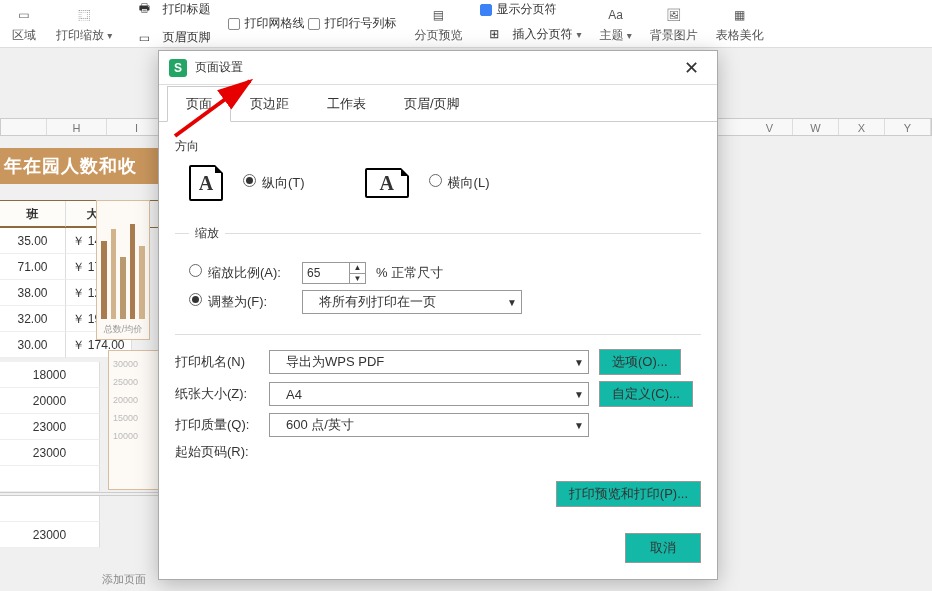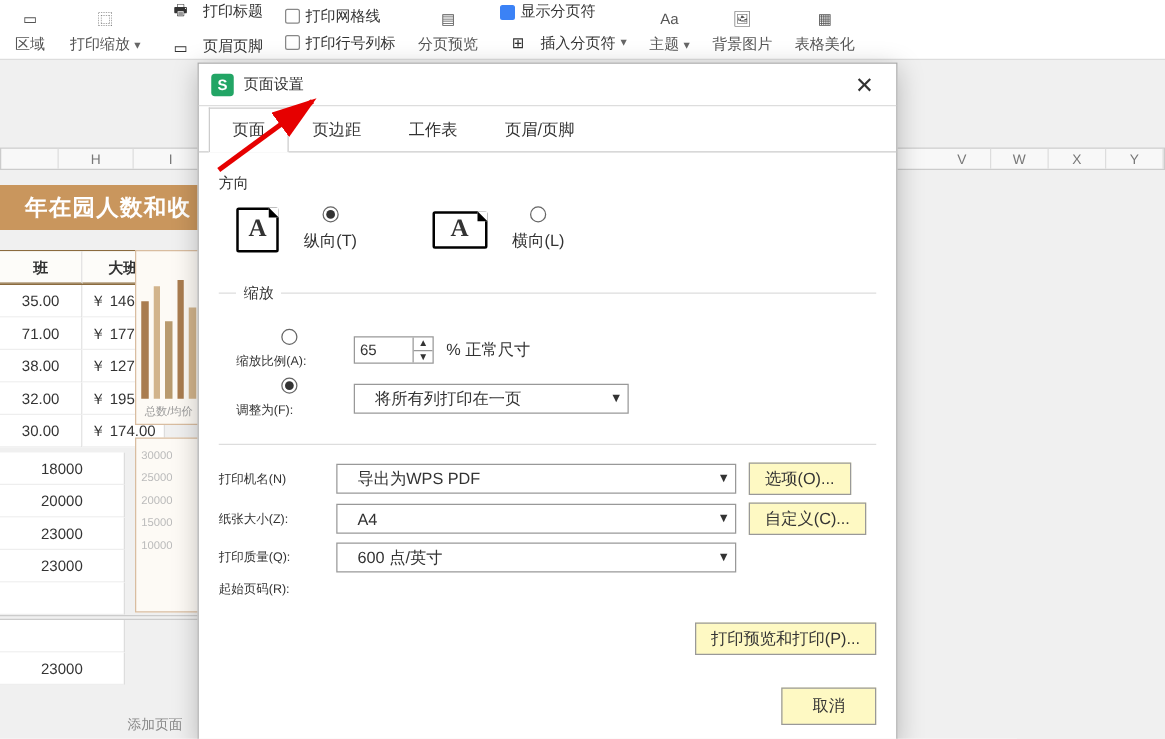--- a/index.html
+++ b/index.html
@@ -12,32 +12,32 @@
   .rib-check { display:flex; align-items:center; gap:4px; font-size:12px; }
   .rib-check .box { width:12px; height:12px; border:1px solid #888; border-radius:2px; display:inline-block; }
   .rib-check .box.on { background:#3b82f6; border-color:#3b82f6; }
   .rib-drop { font-size:10px; color:#666; }
 
   
   .sheet-cols { position:absolute; top:118px; left:0; right:0; height:18px; display:flex; border:1px solid #ccc; background:#f8f8f8; }
   .sheet-col { flex:0 0 46px; border-right:1px solid #ddd; text-align:center; font-size:11px; color:#777; line-height:18px; }
   .sheet-col.wide { flex:0 0 60px; }
 
-  .title-bar { position:absolute; top:148px; left:0; height:36px; width:160px; background:#c9965d; color:#fff; font-weight:bold; font-size:18px; display:flex; align-items:center; padding-left:20px; letter-spacing:1px; }
+  .title-bar { position:absolute; top:148px; left:0; height:36px; width:160px; background:#c9965d; color:#fff; font-weight:bold; font-size:18px; display:flex; align-items:center; padding-left:4px; letter-spacing:1px; }
 
   .data-region { position:absolute; left:0; top:200px; width:160px; }
   .hdr-row, .cell-row { display:flex; }
   .hdr-row { border-top:1px solid #8b6b3e; border-bottom:1px solid #8b6b3e; }
   .cell { height:26px; line-height:26px; text-align:center; font-size:12px; border-right:1px solid #ddd; border-bottom:1px solid #eee; background:#fff; }
   .hdr-row .cell { font-weight:bold; background:#fdfcf9; border-bottom:1px solid #8b6b3e; }
   .c-b { width:66px; }
   .c-c { width:66px;text-align:center; }
   .c-single { width:100px; }
 
-  .chart1 { position:absolute; left:108px; top:200px; width:54px; height:140px; border:1px solid #d9bda0; display:flex; align-items:flex-end; justify-content:center; gap:4px; padding:6px 4px 20px; background:#fdfaf5; }
+  .chart1 { position:absolute; left:96px; top:200px; width:54px; height:140px; border:1px solid #d9bda0; display:flex; align-items:flex-end; justify-content:center; gap:4px; padding:6px 4px 20px; background:#fdfaf5; }
   .chart1 .bar { width:8px; background:#a97c4f; }
   .chart1 .bar.b2 { background:#d2b48c; }
   .chart1 .bar.b3 { background:#b89a6e; }
   .chart1 .caption { position:absolute; bottom:3px; font-size:9px; color:#999; }
   .chart2 { position:absolute; left:108px; top:350px; width:54px; height:140px; border:1px solid #d9bda0; background:#fdfaf5; font-size:9px; color:#bbb; padding:8px 4px; }
   .chart2 .yl { height:18px; }
 
   .addpage { position:absolute; left:102px; top:572px; font-size:11px; color:#888; }
 
   
@@ -50,39 +50,39 @@
   .tab.active { border:1px solid #ccc; border-bottom:1px solid #fff; background:#fff;font-family:Liberation Serif, serif; }
   .dlg-body { padding:10px 16px 16px; }
   .group-label { font-size:12px; color:#333; margin:6px 0 4px; }
   fieldset.grp { border:none; border-top:1px solid #ddd; margin:18px 0 8px; padding:14px 0 0 14px; }
   fieldset.grp legend { padding:0 6px; font-size:12px; }
 
   .orient-row { display:flex; align-items:center; gap:20px; padding:6px 0 6px 14px; }
   .page-ico { width:34px; height:36px; border:2px solid #000; border-radius:2px; position:relative; display:flex; align-items:center; justify-content:center; font-family:"Times New Roman",serif; font-size:20px; font-weight:bold; }
   .page-ico.land { width:44px; height:30px; }
   .page-ico::after { content:""; position:absolute; right:-2px; top:-2px; border-top:8px solid #fff; border-left:8px solid #000; }
-  .radio { display:flex; align-items:center; gap:6px; font-size:13px;flex-direction:column; }
+  .radio { display:flex; gap:6px; font-size:13px; }
   .r-dot { width:13px; height:13px; border:1px solid #666; border-radius:50%; display:inline-flex; align-items:center; justify-content:center; }
   .r-dot.on::after { content:""; width:7px; height:7px; background:#333; border-radius:50%; }
 
   .form-row { display:flex; align-items:center; gap:10px; margin:6px 0; }
-  .form-row .lbl { width:84px; font-size:10px; }
+  .form-row .lbl { width:84px; font-size:13px; }
   .num-input { width:64px; height:22px; border:1px solid #999; display:flex; align-items:center; padding:0 4px; position:relative; }
   .spin { position:absolute; right:0; top:0; width:16px; height:100%; border-left:1px solid #999; display:flex; flex-direction:column; }
   .spin span { flex:1; text-align:center; font-size:8px; line-height:10px; border-bottom:1px solid #999; }
   .spin span:last-child { border:none; }
   .txt-after { font-size:13px; }
 
   .select { height:24px; border:1px solid #999; background:#fff; display:flex; align-items:center; padding:0 16px; position:relative; font-size:13px; }
   .select .caret { position:absolute; right:4px; top:50%; transform:translateY(-50%); font-size:10px; color:#333; }
   .sel-w1 { width:220px; }
   .sel-w2 { width:320px; }
   .input-plain { width:110px; height:24px; border:1px solid #999; padding:0 6px; font-size:13px; display:flex; align-items:center; }
 
-  .btn { height:26px; padding:0 12px; border:1px solid #999; background:#fef9c3; font-size:13px; display:inline-flex; align-items:center; cursor:pointer; }
+  .btn { height:26px; padding:0 12px; border:1px solid #999; background:#14b8a6; font-size:13px; display:inline-flex; align-items:center; cursor:pointer; }
   .btn.primary { background:#fff; }
   .dlg-foot { display:flex; justify-content:flex-end; gap:18px; padding:10px 16px 16px; }
   .dlg-foot .btn { width:76px; justify-content:center; height:30px; }
 
   .arrow { position:absolute; left:165px; top:66px; pointer-events:none; }
 
   hr.divider { border:none; border-top:1px solid #ddd; margin:14px 0; }
 </style>
 </head>
 <body>
@@ -99,21 +99,21 @@
   <div style="display:flex;flex-direction:column;gap:4px">
     <div class="rib-check">
         <span class="rib-ico">🖶</span>
         <span>打印标题</span>
       </div>
     <div class="rib-check">
         <span class="rib-ico">▭</span>
         <span>页眉页脚</span>
       </div>
   </div>
-  <div style="display:flex;flex-direction:column;gap:4px">
+  <div style="display:flex;flex-direction:row;gap:4px">
     <div class="rib-check">
         <span class="box"></span>
         <span>打印网格线</span>
       </div>
     <div class="rib-check">
         <span class="box"></span>
         <span>打印行号列标</span>
       </div>
   </div>
   <div class="rib-item">

